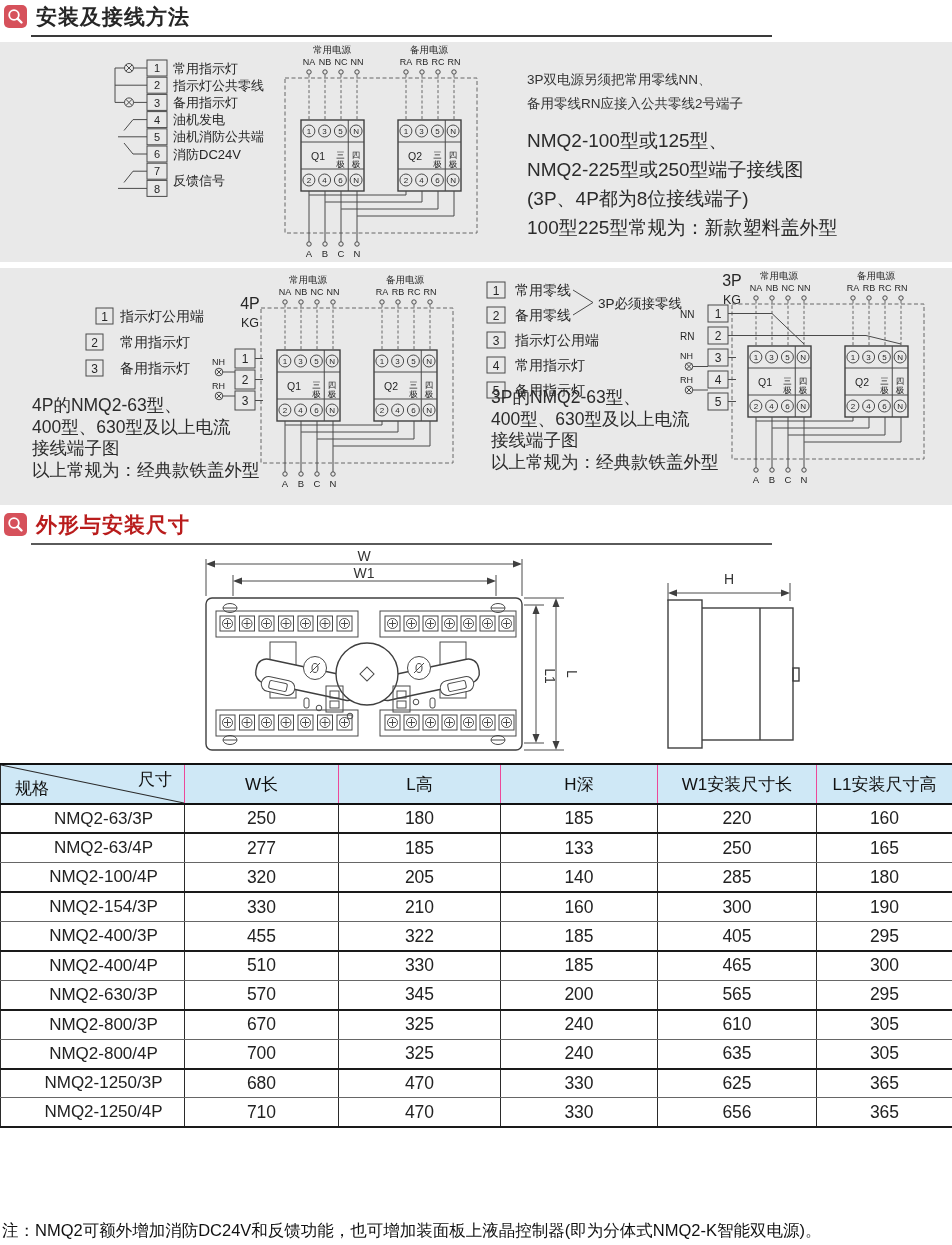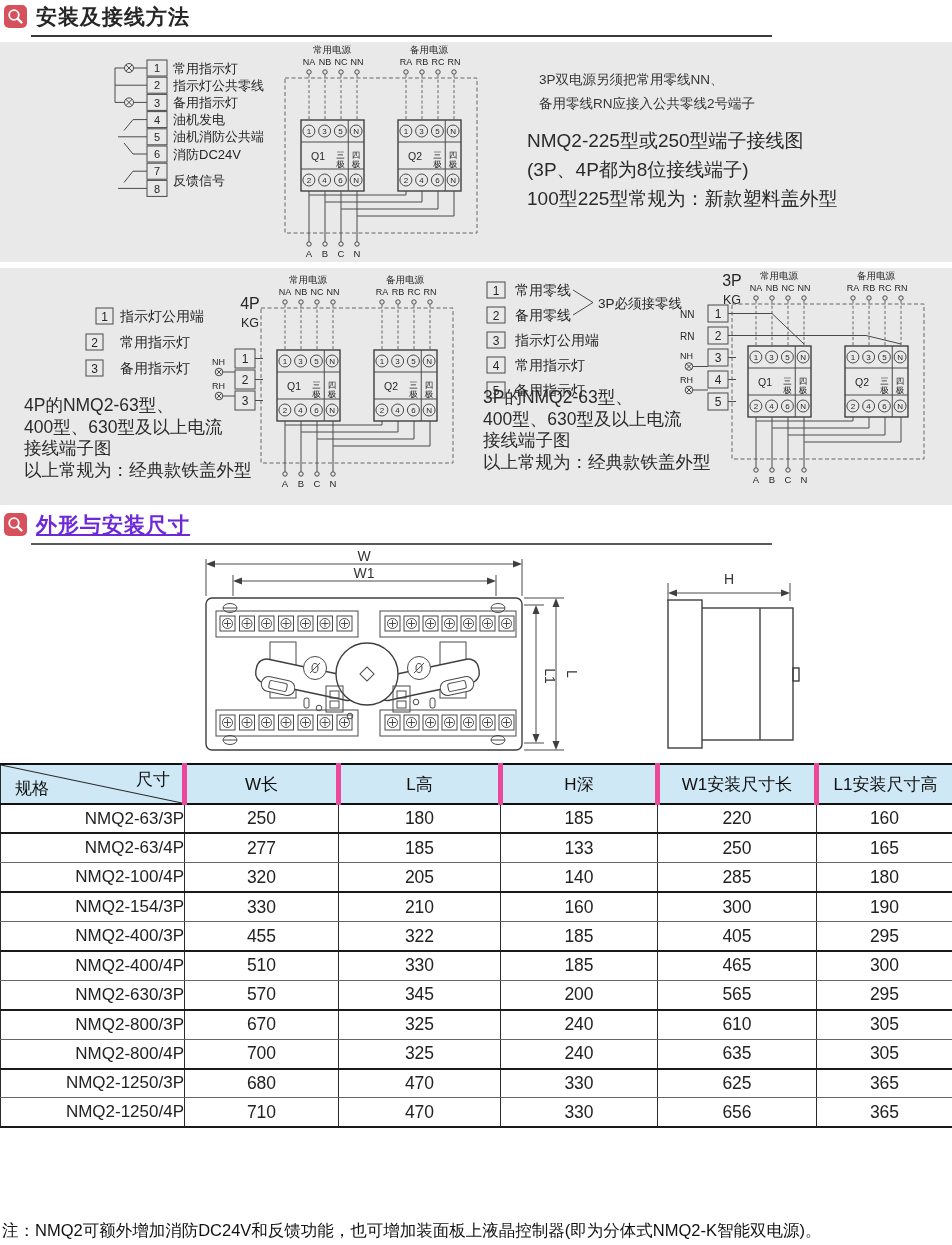--- a/index.html
+++ b/index.html
@@ -9,57 +9,57 @@
     font-family:"Liberation Sans","DejaVu Sans",sans-serif; color:#222;
   }
   .abs { position:absolute; }
   
   .sec-head { position:absolute; left:0; width:772px; height:36px; }
   .sec-icon { position:absolute; left:4px; top:3px; width:23px; height:23px;
     background:#d6515b; border-radius:5px; }
   .sec-icon svg { display:block; }
   .sec-title { position:absolute; left:36px; top:1px; font-size:21px; font-weight:bold;
     letter-spacing:1px; color:#262626; }
-  .sec-title.red { color:#6d28d9;text-decoration:underline; }
+  .sec-title.red { color:#b91c1c; }
   .sec-rule { position:absolute; left:31px; right:0; top:33px; height:2px; background:#3a3a3a; }
   .sec-rule.gray { background:#5a5a5a; }
   
   .panel { position:absolute; left:0; width:952px; background:#e9e9e9; }
   
   svg { display:block; overflow:visible; }
   svg text { font-family:"Liberation Sans","DejaVu Sans",sans-serif; fill:#262626; }
   .mid { text-anchor:middle; }
   .fs8{font-size:8px}.fs85{font-size:8.5px}.fs9{font-size:9px}.fs95{font-size:9.5px}
   .fs10{font-size:10px}.fs105{font-size:10.5px}.fs11{font-size:11px}.fs12{font-size:12px}
   .fs125{font-size:12.5px}.fs13{font-size:13px}.fs135{font-size:13.5px}.fs14{font-size:14px}
   .fs16{font-size:16px}
   .dim { font-size:14px; fill:#333; }
   .ln  { stroke:#4a4a4a; stroke-width:1; fill:none; }
   .med { stroke:#3f3f3f; stroke-width:1.4; fill:none; }
   .dash { stroke:#666; stroke-width:1; fill:none; stroke-dasharray:4 2.5; }
   .dashln { stroke:#666; stroke-width:1; fill:none; stroke-dasharray:3 2.2; }
   .arw { fill:#3f3f3f; stroke:none; }
   
-  .p1-note { position:absolute; left:527px; top:26px; font-size:13.5px; line-height:24px; color:#333;margin-left:12px; }
+  .p1-note { position:absolute; left:527px; top:26px; font-size:13.5px; line-height:24px; color:#333; }
   .p1-desc { position:absolute; left:527px; top:84px; font-size:19px; line-height:29px; color:#2b2b2b; }
-  .p2-text { position:absolute; font-size:17.5px; line-height:21.5px; color:#2b2b2b; }
+  .p2-text { position:absolute; font-size:17.5px; line-height:21.5px; color:#2b2b2b;margin-left:8px; }
   
   .draw-wrap { position:absolute; left:0; top:545px; width:952px; height:218px; background:#fff; }
   
   table.spec { position:absolute; left:0; top:763px; width:952px; border-collapse:collapse;
     table-layout:fixed; border-left:1px solid #2b2b2b; border-right:1px solid #2b2b2b;
     border-top:2.5px solid #111; border-bottom:2.5px solid #111; }
   table.spec th { background:#cfe8f6; height:40px; font-weight:normal; font-size:17px;
-    border-left:5px solid #ec4899; border-bottom:2.5px solid #111; color:#111; }
+    border-left:1px solid #ec4899; border-bottom:2.5px solid #111; color:#111; }
   table.spec td { height:29.4px; font-size:17.5px; text-align:center; color:#222;
     border-left:1px solid #2b2b2b; }
   table.spec th:first-child, table.spec td:first-child { border-left:none; }
   table.spec tbody tr:nth-child(odd) td { border-bottom:2px solid #1a1a1a; }
   table.spec tbody tr:nth-child(even) td { border-bottom:1px solid #666; }
-  table.spec td.spec-c { text-align:right; padding-left:22px; font-size:17px;margin-left:9px; }
+  table.spec td.spec-c { text-align:center; padding-left:22px; font-size:17px;margin-left:9px; }
   th.corner { position:relative; }
   th.corner svg { position:absolute; inset:0; width:100%; height:100%; }
   th.corner svg line { stroke:#2b2b2b; stroke-width:1.2; }
   .c-top { position:absolute; right:12px; top:3px; }
   .c-bot { position:absolute; left:14px; bottom:3px; }
   
   .footnote { position:absolute; left:2px; top:1220px; width:950px; font-size:16.5px; color:#111; }
 </style>
 </head>
 <body>
@@ -245,20 +245,21 @@
       <text class="fs95 mid" x="74" y="215">N</text>
     </g>
   </svg>
 </div>
 
   <div class="p1-note">
     <div>3P双电源另须把常用零线NN、</div>
     <div>备用零线RN应接入公共零线2号端子</div>
   </div>
   <div class="p1-desc">
+    <div>NMQ2-100型或125型、</div>
     <div>NMQ2-225型或250型端子接线图</div>
     <div>(3P、4P都为8位接线端子)</div>
     <div>100型225型常规为：新款塑料盖外型</div>
   </div>
 </div>
 
 <div class="panel" style="top:268px;height:237px">
 
   <svg class="abs" style="left:86px;top:38px" width="215" height="75" viewBox="0 0 215 75">
     <g class="ln">

